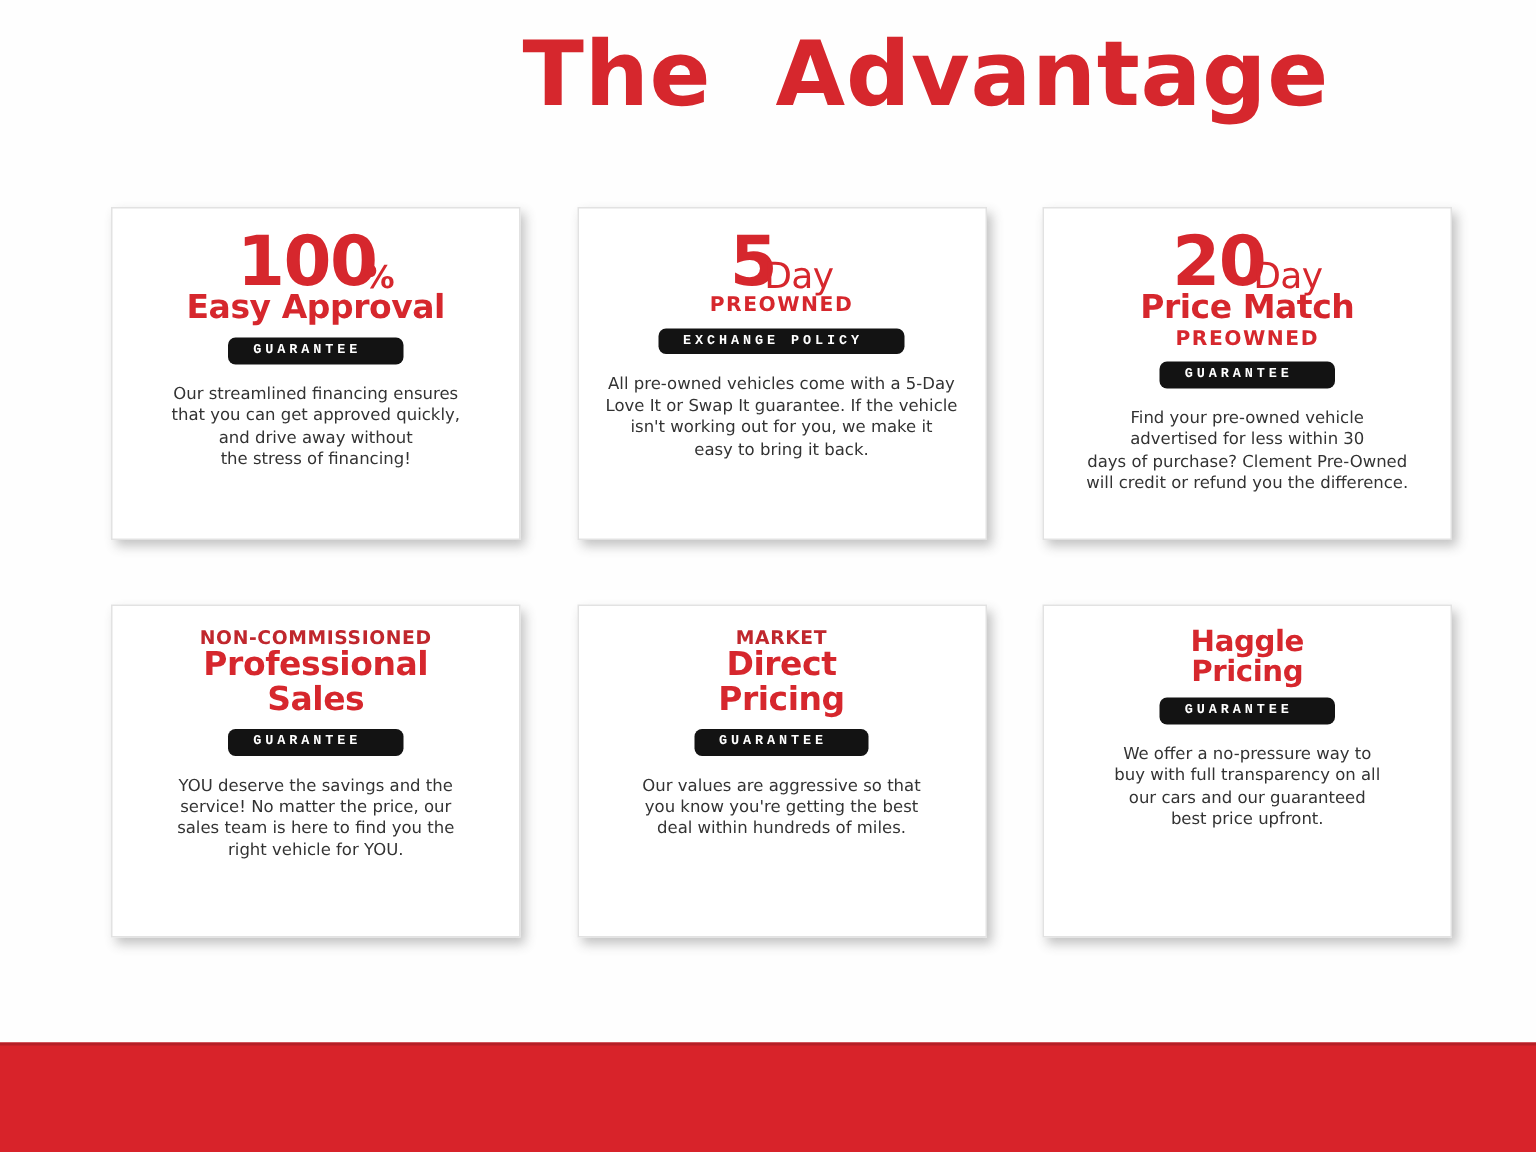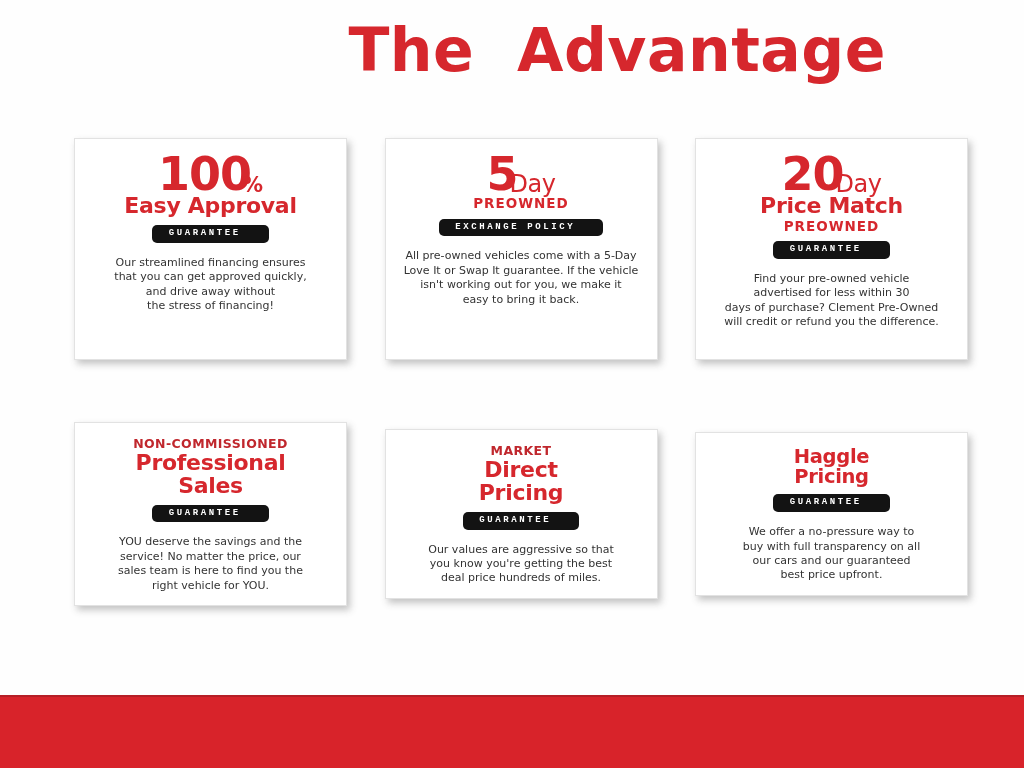--- a/index.html
+++ b/index.html
@@ -49,21 +49,21 @@
     position: absolute;
     left: 74px;
     top: 138px;
     width: 894px;
   }
   .row {
     display: flex;
     justify-content: space-between;
   }
   .row.row-top { height: 222px; margin-bottom: 43px; }
-  .row.row-bottom { height: 222px; align-items: center; }
+  .row.row-bottom { height: 222px; }
 
   .card {
     width: 273px;
     background: #ffffff;
     border: 1px solid #e2e2e2;
     box-shadow: 3px 4px 7px rgba(60,60,60,0.30);
     box-sizing: border-box;
     padding: 14px 12px 12px 12px;
     display: flex;
     flex-direction: column;
@@ -263,21 +263,21 @@
       <div class="card">
         <div class="card-inner">
           <div class="card-head">
             <span class="kicker">MARKET</span>
             <span class="headline">Direct</span>
             <span class="headline">Pricing</span>
           </div>
           <span class="badge">GUARANTEE</span>
           <div class="body-text">Our values are aggressive so that
 you know you're getting the best
-deal price hundreds of miles.</div>
+deal within hundreds of miles.</div>
         </div>
       </div>
 
       <div class="card">
         <div class="card-inner">
           <div class="card-head">
             <span class="headline small">Haggle</span>
             <span class="headline small">Pricing</span>
           </div>
           <span class="badge">GUARANTEE</span>

